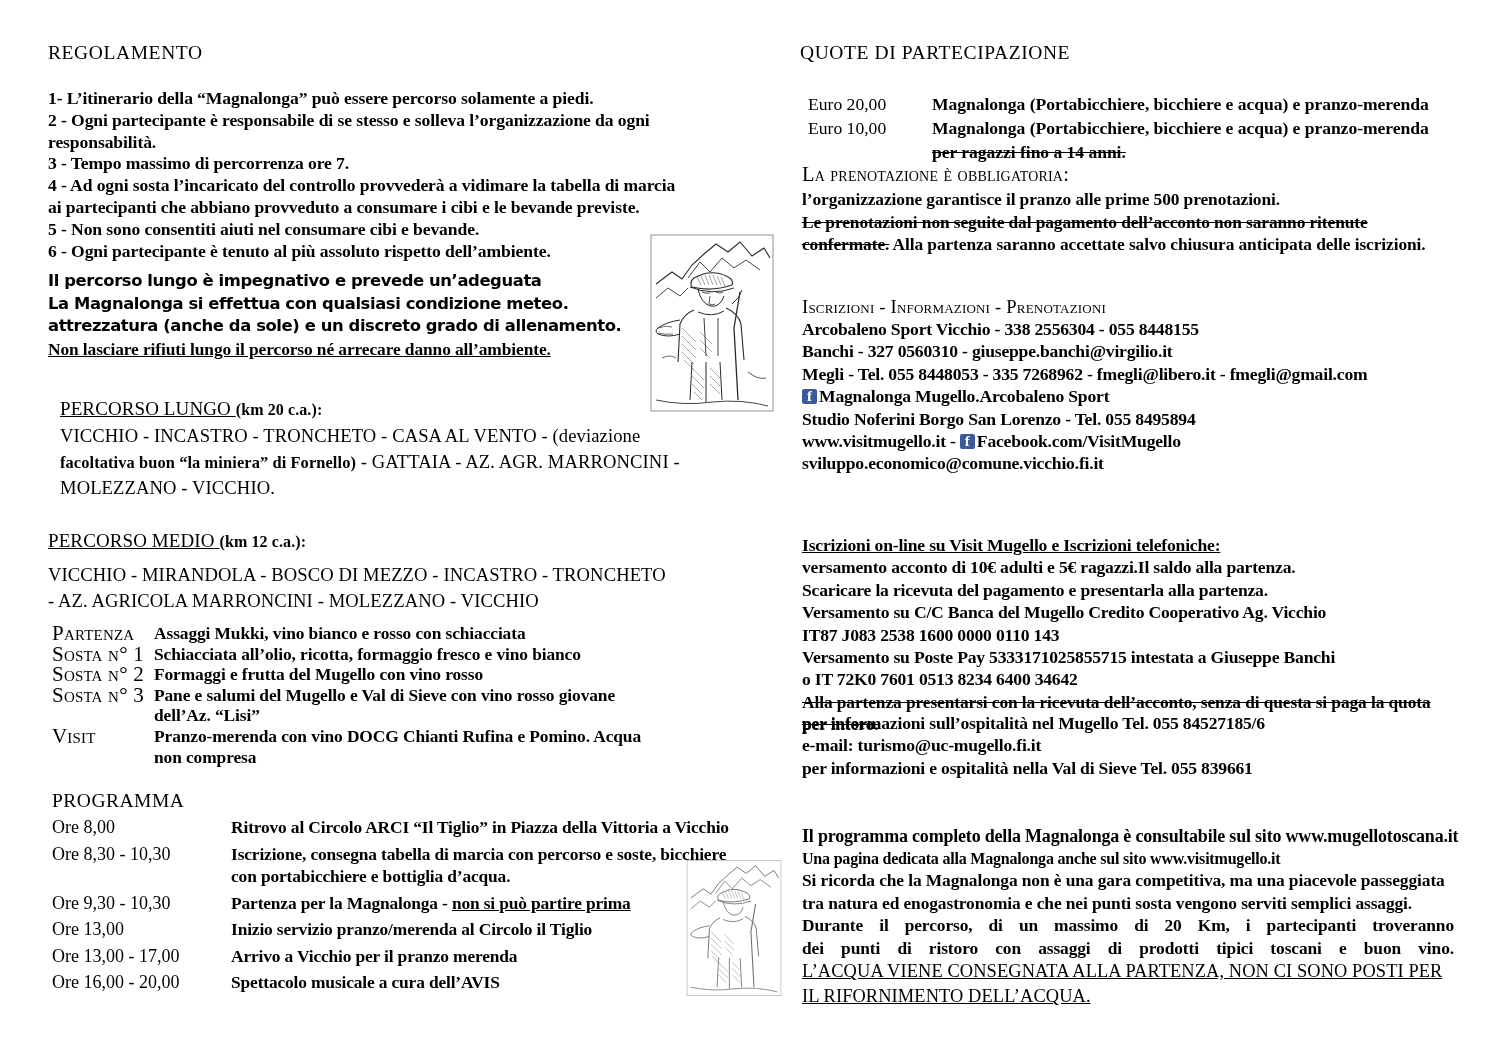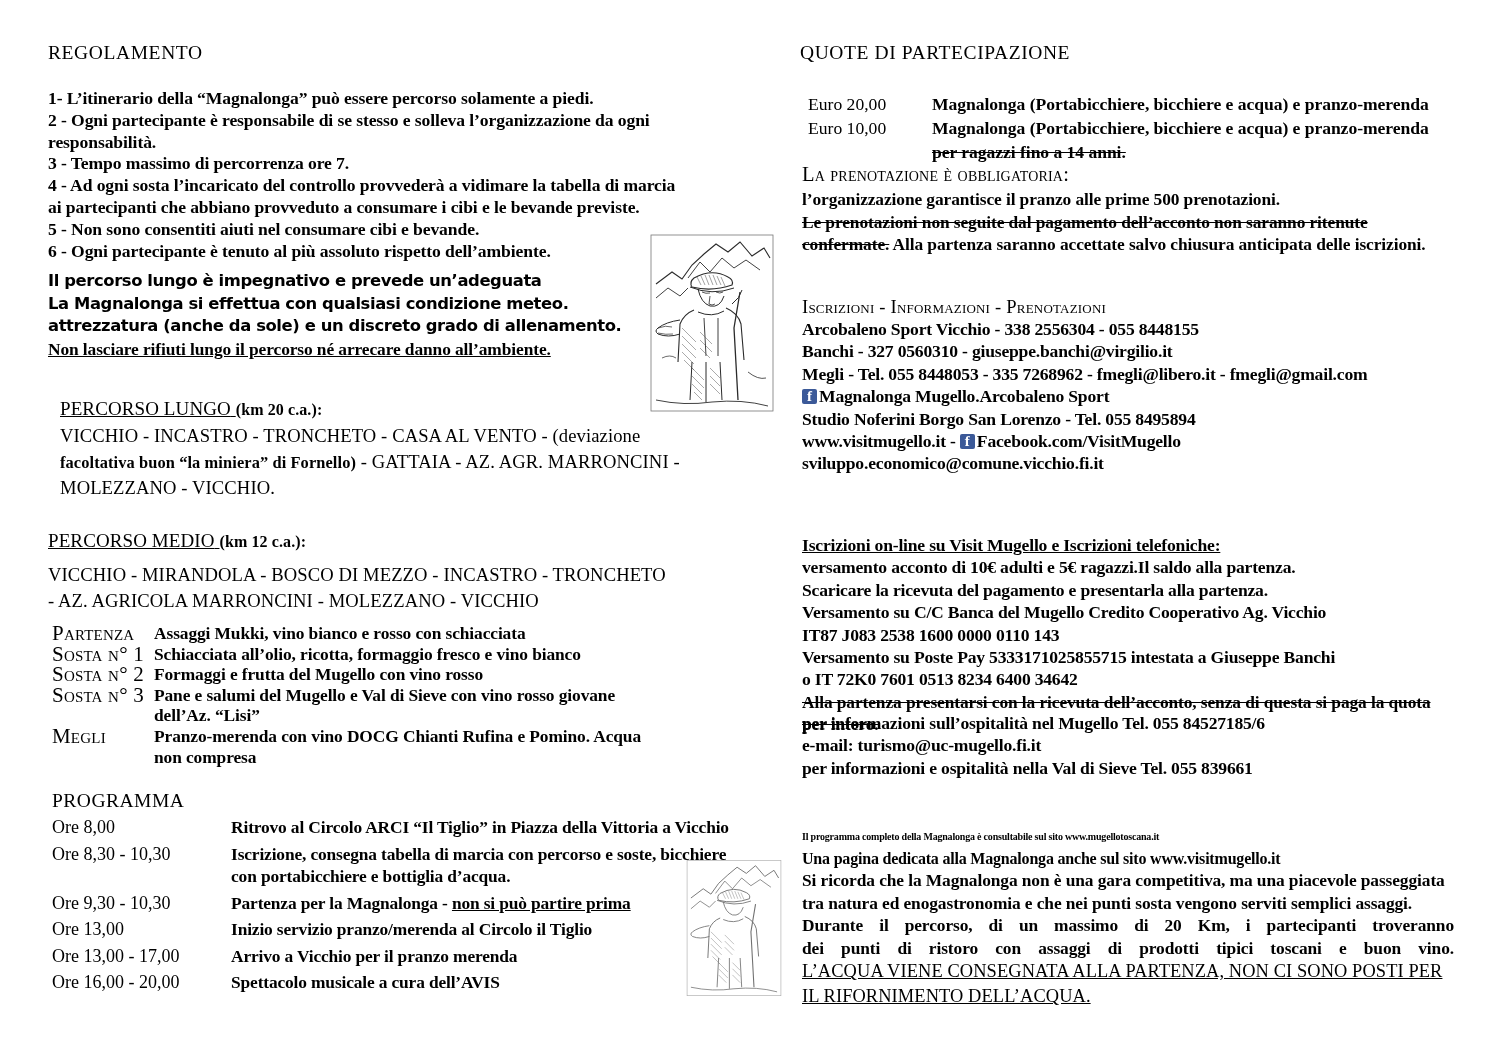--- a/index.html
+++ b/index.html
@@ -251,21 +251,21 @@
       </tr>
       <tr>
         <td class="lbl">Sosta n° 2</td>
         <td class="val">Formaggi e frutta del Mugello con vino rosso</td>
       </tr>
       <tr>
         <td class="lbl">Sosta n° 3</td>
         <td class="val" style="white-space:normal; width:500px;">Pane e salumi del Mugello e Val di Sieve con vino rosso giovane dell’Az. “Lisi”</td>
       </tr>
       <tr>
-        <td class="lbl">Megli</td>
+        <td class="lbl">Visit</td>
         <td class="val" style="white-space:normal; width:480px;">Pranzo-merenda con vino DOCG Chianti Rufina e Pomino. Acqua non compresa</td>
       </tr>
     </tbody>
       </table>
 
     <div style="position:absolute; top:790px; left:4px;" class="prog-title">PROGRAMMA</div>
 
     <table class="prog" style="position:absolute; top:812px; left:4px; width:680px;">
       <tbody>
           <tr>
@@ -352,21 +352,21 @@
       </div>
     </div>
 
     <div style="position:absolute; top:712px; left:2px; width:650px;">
       <div class="contact-line">per informazioni sull’ospitalità nel Mugello Tel. 055 84527185/6</div>
       <div class="contact-line">e-mail: turismo@uc-mugello.fi.it</div>
       <div class="contact-line">per informazioni e ospitalità nella Val di Sieve Tel. 055 839661</div>
     </div>
 
     <div style="position:absolute; top:826px; left:2px; width:655px;">
-      <div class="contact-line" style="font-size:10px; line-height:21.5px;">Il programma completo della Magnalonga è consultabile sul sito www.mugellotoscana.it</div>
+      <div class="contact-line" style="font-size:18px; line-height:21.5px;">Il programma completo della Magnalonga è consultabile sul sito www.mugellotoscana.it</div>
       <div class="contact-line" style="font-size:16px; line-height:21.5px;">Una pagina dedicata alla Magnalonga anche sul sito www.visitmugello.it</div>
       <div class="rtext" style="width:655px;">
         <p>Si ricorda che la Magnalonga non è una gara competitiva, ma una piacevole passeggiata tra natura ed enogastronomia e che nei punti sosta vengono serviti semplici assaggi.</p>
       </div>
       <div class="rtext justify-spread" style="width:652px;">Durante il percorso, di un massimo di 20 Km, i partecipanti troveranno</div>
       <div class="rtext justify-spread" style="width:652px;">dei punti di ristoro con assaggi di prodotti tipici toscani e buon vino.</div>
       <div style="font-size:18.4px; line-height:25px; letter-spacing:0.1px; text-decoration:underline; width:652px;">L’ACQUA VIENE CONSEGNATA ALLA PARTENZA, NON CI SONO POSTI PER IL RIFORNIMENTO DELL’ACQUA.</div>
     </div>
 
   </div>

